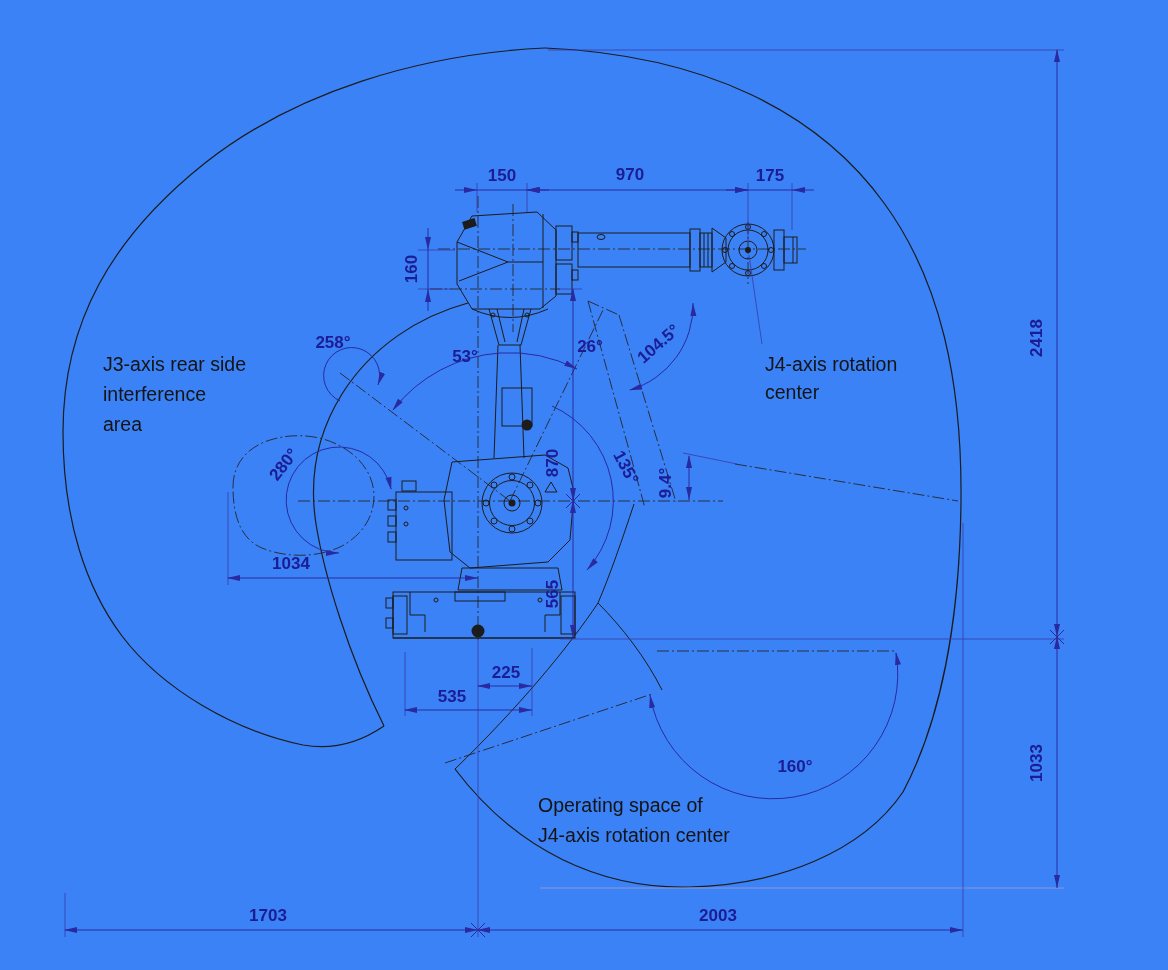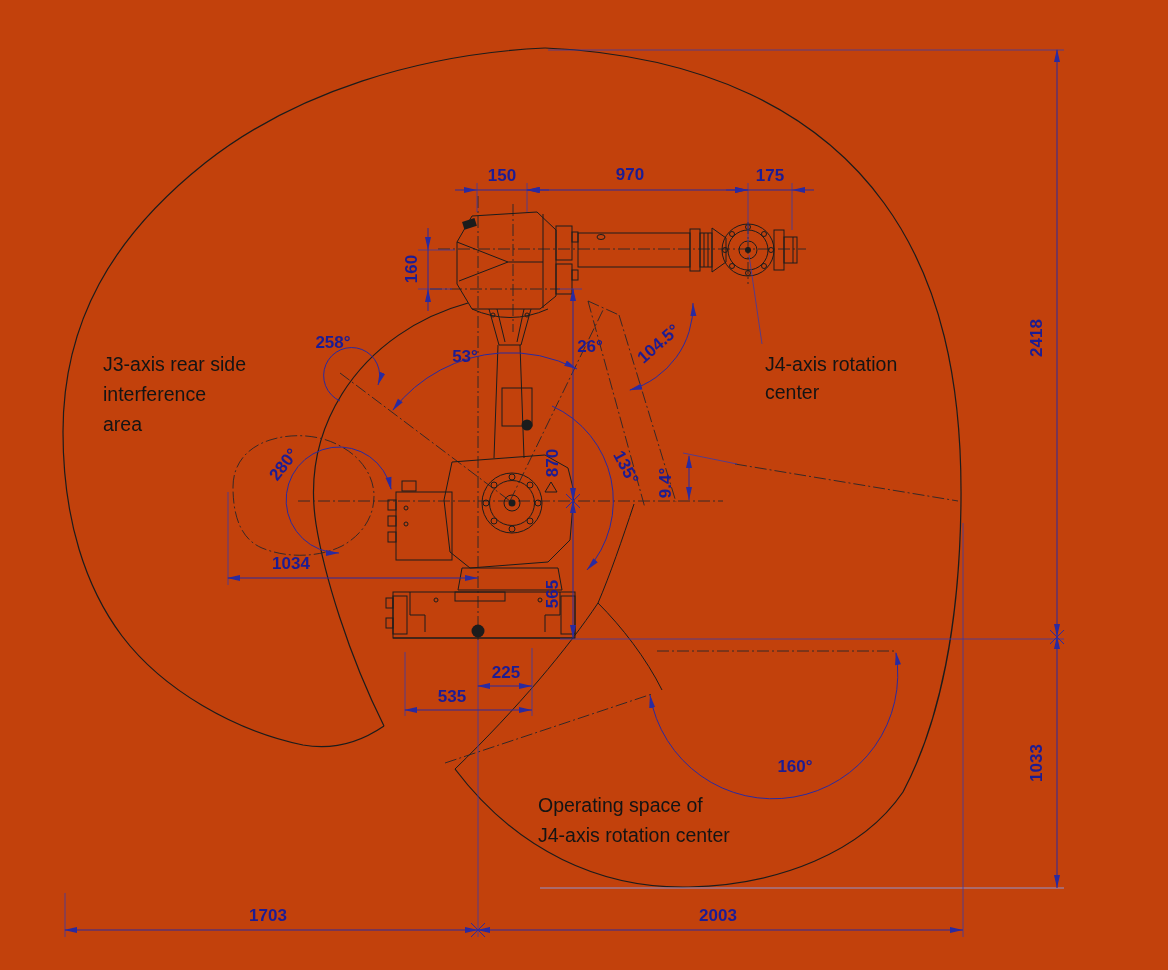--- a/index.html
+++ b/index.html
@@ -1,16 +1,16 @@
 <!DOCTYPE html>
 <html><head>
 <meta charset="utf-8">
 <style>
   html,body{margin:0;padding:0;background:#ffffff;}
-  .stage{position:relative;width:1168px;height:970px;background:#c2410c;overflow:hidden;
+  .stage{position:relative;width:1168px;height:970px;background:#3b82f6;overflow:hidden;
          font-family:"Liberation Sans",sans-serif;}
   svg{position:absolute;left:0;top:0;}
   text.dim{font-family:"Liberation Sans",sans-serif;font-size:17px;font-weight:600;fill:#1c1c94;}
   text.lbl{font-family:"Liberation Sans",sans-serif;font-size:19.5px;font-weight:400;fill:#141414;}
   .blk{stroke:#1c1c1c;stroke-width:1;fill:none;}
   .blk2{stroke:#1c1c1c;stroke-width:1.2;fill:none;}
   .chain{stroke:#26262a;stroke-width:0.9;fill:none;stroke-dasharray:12 3 2 3;}
   .dimln{stroke:#2a2aa0;stroke-width:1;fill:none;}
   .extln{stroke:#3a3aa8;stroke-width:0.8;fill:none;}
   .lite{stroke:#9193ce;stroke-width:1.1;fill:none;}

